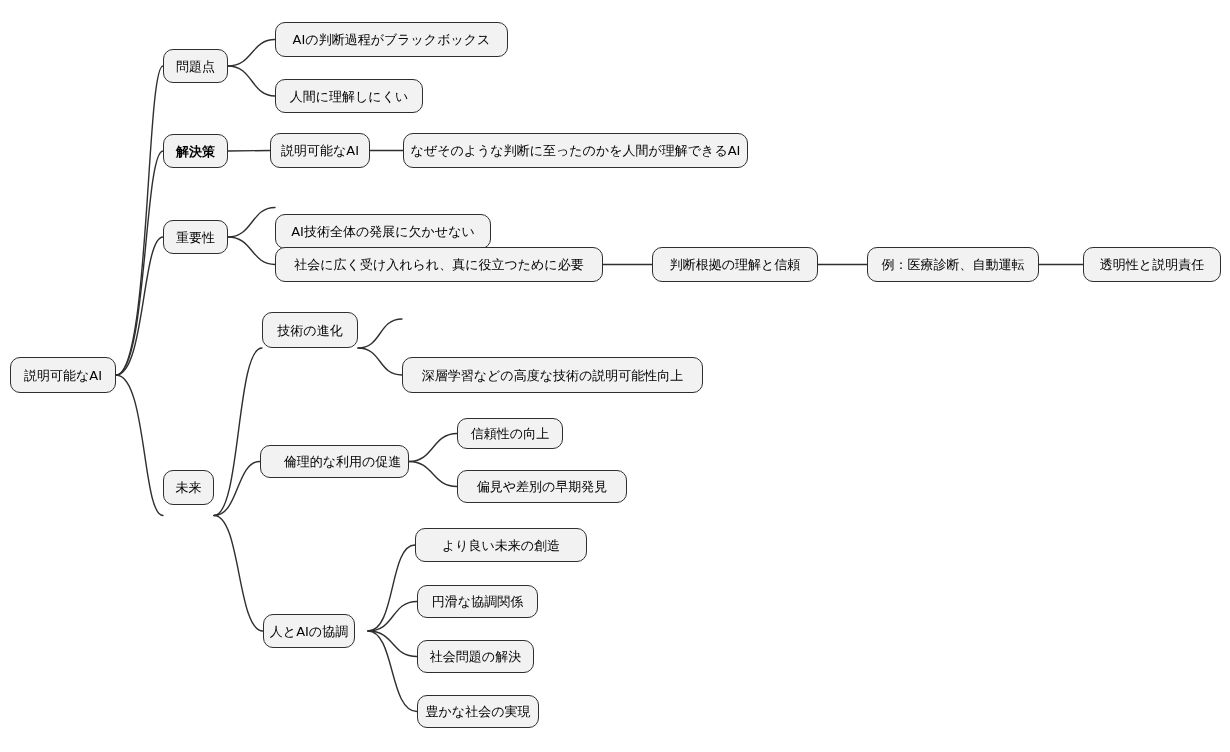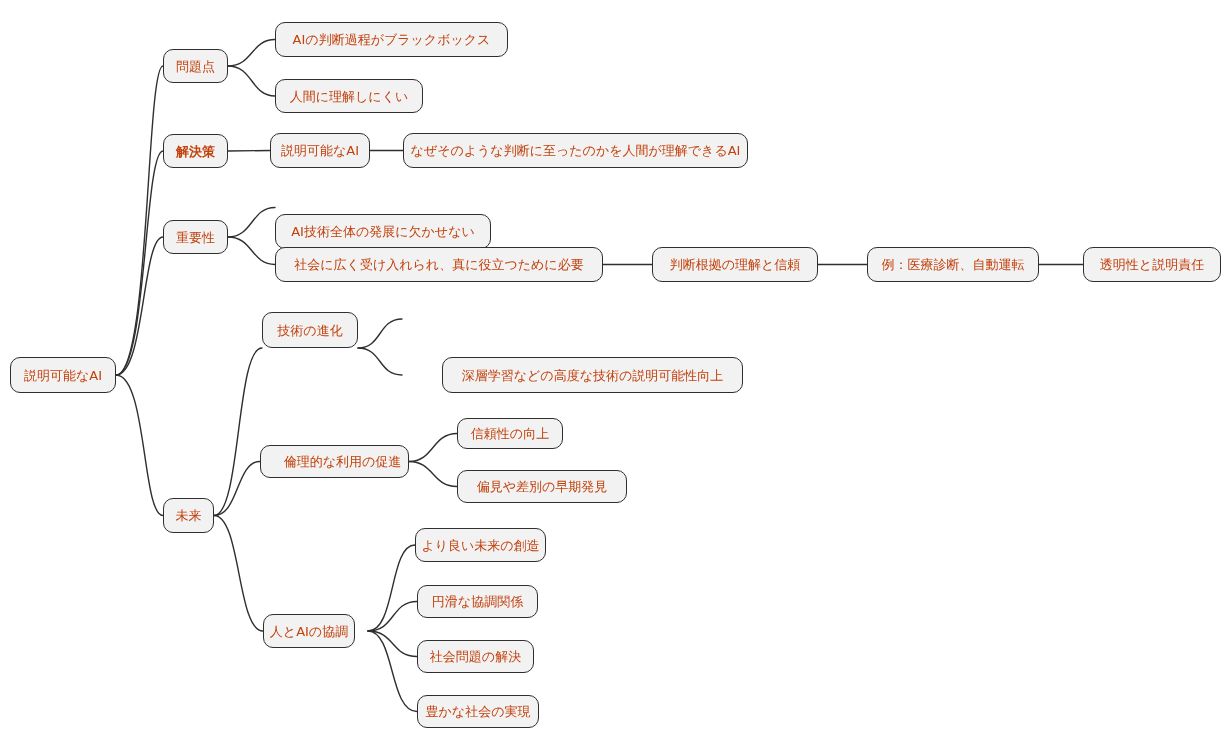--- a/index.html
+++ b/index.html
@@ -13,21 +13,21 @@
   .edges{position:absolute;left:0;top:0;width:1230px;height:752px;}
   .edges path{fill:none;stroke:#2f2f2f;stroke-width:1.4;stroke-linecap:round;}
   .node{
     position:absolute;
     box-sizing:border-box;
     display:flex;align-items:center;justify-content:center;
     background:#f2f2f2;
     border:1.5px solid #2f2f2f;
     border-radius:10px;
     font-size:13px;line-height:1;
-    color:#c2410c;
+    color:#000000;
     white-space:nowrap;
     padding:0 4px;
   }
 </style>
 </head>
 <body>
 
 <div class="canvas">
 
   <svg class="edges" viewBox="0 0 1230 752" xmlns="http://www.w3.org/2000/svg">
@@ -67,28 +67,28 @@
   <div class="node" style="left:270px;top:133px;width:100px;height:35px;">説明可能なAI</div>
   <div class="node" style="left:403px;top:133px;width:345px;height:35px;">なぜそのような判断に至ったのかを人間が理解できるAI</div>
 
   <div class="node" style="left:163px;top:220px;width:65px;height:34px;">重要性</div>
   <div class="node" style="left:275px;top:190px;width:216px;height:35px;margin-top:24px;">AI技術全体の発展に欠かせない</div>
   <div class="node" style="left:275px;top:247px;width:328px;height:35px;">社会に広く受け入れられ、真に役立つために必要</div>
   <div class="node" style="left:652px;top:247px;width:166px;height:35px;">判断根拠の理解と信頼</div>
   <div class="node" style="left:867px;top:247px;width:172px;height:35px;">例：医療診断、自動運転</div>
   <div class="node" style="left:1083px;top:247px;width:138px;height:35px;">透明性と説明責任</div>
 
-  <div class="node" style="left:163px;top:498px;width:51px;height:35px;">未来</div>
+  <div class="node" style="left:163px;top:470px;width:51px;height:35px;">未来</div>
 
   <div class="node" style="left:262px;top:312px;width:96px;height:36px;">技術の進化</div>
-  <div class="node" style="left:402px;top:357px;width:301px;height:36px;margin-left:40px;">深層学習などの高度な技術の説明可能性向上</div>
+  <div class="node" style="left:402px;top:357px;width:301px;height:36px;">深層学習などの高度な技術の説明可能性向上</div>
 
   <div class="node" style="left:260px;top:445px;width:149px;height:33px;padding-left:20px;">倫理的な利用の促進</div>
   <div class="node" style="left:457px;top:418px;width:106px;height:31px;">信頼性の向上</div>
   <div class="node" style="left:457px;top:470px;width:170px;height:33px;">偏見や差別の早期発見</div>
 
   <div class="node" style="left:263px;top:614px;width:92px;height:34px;">人とAIの協調</div>
-  <div class="node" style="left:415px;top:528px;width:131px;height:34px;">より良い未来の創造</div>
+  <div class="node" style="left:415px;top:528px;width:172px;height:34px;">より良い未来の創造</div>
   <div class="node" style="left:417px;top:585px;width:121px;height:33px;">円滑な協調関係</div>
   <div class="node" style="left:417px;top:640px;width:117px;height:33px;">社会問題の解決</div>
   <div class="node" style="left:417px;top:695px;width:122px;height:33px;">豊かな社会の実現</div>
 
 </div>
 
 </body></html>

